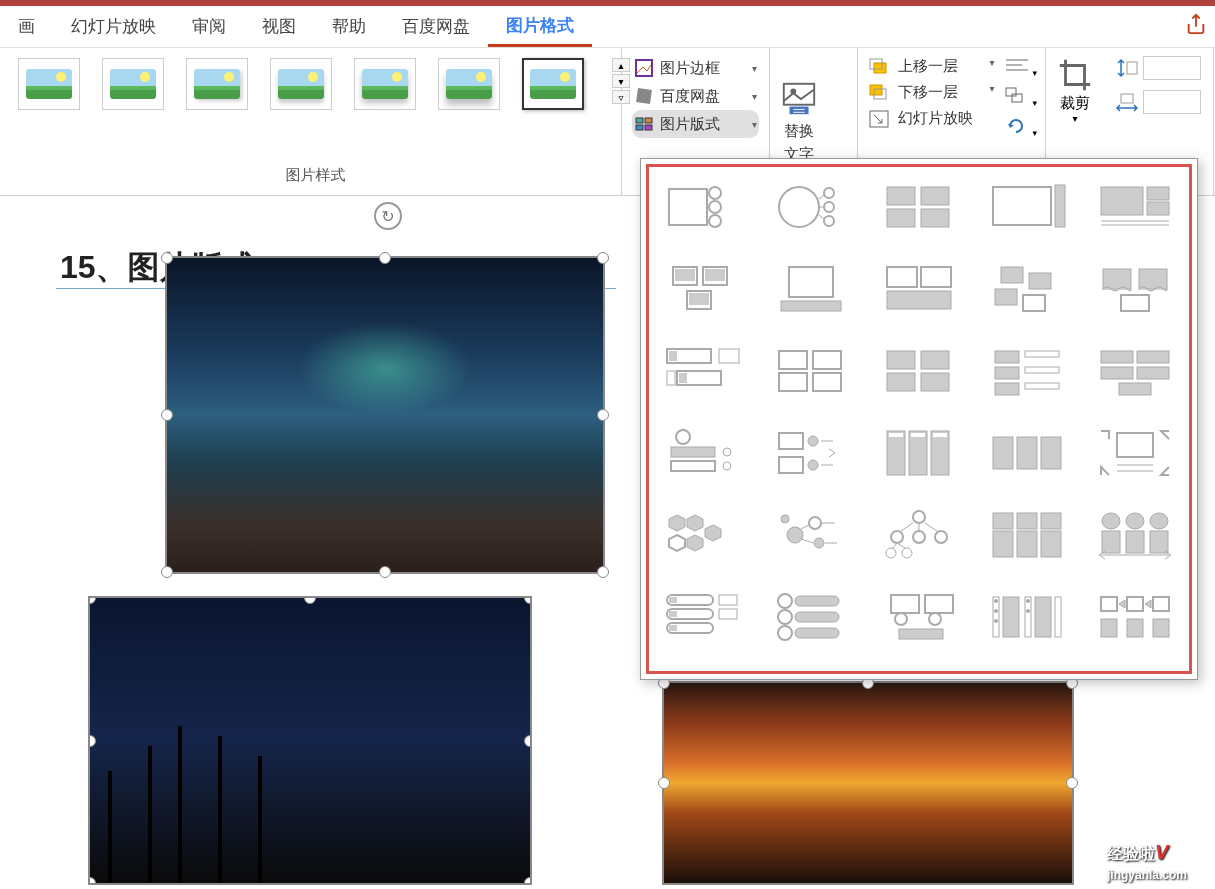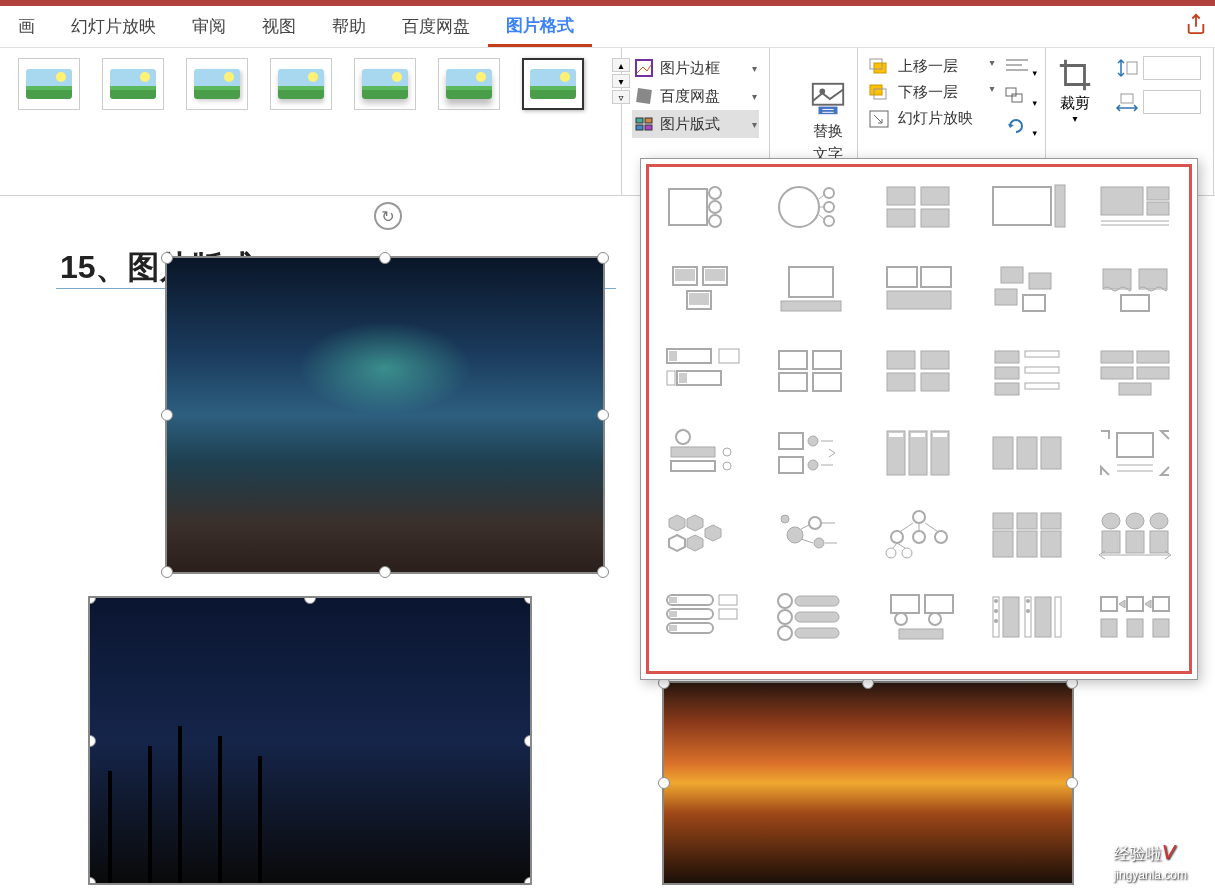--- a/index.html
+++ b/index.html
@@ -20,25 +20,25 @@
     .style-thumb { width: 62px; height: 52px; border: 1px solid #ccc; background: #fff; display: flex; align-items: center; justify-content: center; position: relative; }
     .style-thumb.selected { border: 2px solid #333; box-shadow: 1px 1px 4px rgba(0,0,0,0.3); }
     .style-img { width: 46px; height: 30px; border-radius: 3px; background: linear-gradient(180deg, #a8d8f0 0%, #a8d8f0 55%, #5cb85c 55%, #5cb85c 70%, #4a9e4a 70%); position: relative; }
     .style-img::before { content: ''; position: absolute; top: 3px; right: 6px; width: 10px; height: 10px; background: #fff176; border-radius: 50%; }
     .style-controls { display: flex; flex-direction: column; margin-left: 6px; gap: 2px; }
     .style-btn { width: 18px; height: 14px; border: 1px solid #ccc; background: #f5f5f5; font-size: 10px; display: flex; align-items: center; justify-content: center; }
     .style-section-label { width: 100%; text-align: center; font-size: 15px; color: #555; margin-top: 45px; }
     
     .format-group { padding: 6px 10px; width: 148px; }
     .format-item { display: flex; align-items: center; font-size: 15px; color: #333; padding: 4px 2px; cursor: pointer; }
-    .format-item:hover, .format-item.active { background: #e0e0e0; }
+    .format-item:hover, .format-item.active { background: #e0e0e0; border-radius: 9px; }
     .format-icon { width: 20px; height: 20px; margin-right: 6px; display: inline-flex; align-items: center; justify-content: center; }
     .dropdown-arrow { margin-left: auto; font-size: 10px; color: #666; }
     
-    .alt-text-group { width: 88px; align-items: flex-end; justify-content: center; }
+    .alt-text-group { width: 88px; align-items: flex-start; justify-content: center; }
     .alt-text-btn { display: flex; flex-direction: column; align-items: center; font-size: 15px; color: #333; gap: 4px; }
     .alt-icon { width: 38px; height: 38px; }
     
     .arrange-group { padding: 6px 8px; width: 188px; }
     .arrange-item { display: flex; align-items: flex-start; font-size: 15px; color: #333; padding: 3px 2px; }
     .arrange-icon { width: 24px; height: 20px; margin-right: 6px; }
     .small-btn-col { display: flex; flex-direction: column; gap: 4px; margin-left: 6px; }
     .arrange-row { display: flex; }
     
     .size-group { padding: 8px 10px; width: 168px; }
@@ -73,21 +73,21 @@
     
     .pic3 { top: 485px; left: 662px; width: 412px; height: 204px; background: linear-gradient(180deg, #2a1810 0%, #8b3a1a 20%, #d96f2a 40%, #f0a830 50%, #a04818 65%, #1a0f08 100%); }
     
     .layout-dropdown { position: absolute; top: 158px; left: 640px; width: 558px; height: 522px; background: #fff; border: 1px solid #999; box-shadow: 3px 3px 12px rgba(0,0,0,0.25); z-index: 100; }
     .layout-inner { position: absolute; top: 5px; left: 5px; right: 5px; bottom: 5px; border: 3px solid #d9534f; padding: 8px 6px; }
     .layout-grid { display: grid; grid-template-columns: repeat(5, 1fr); gap: 18px 12px; }
     .layout-cell { height: 64px; display: flex; align-items: center; justify-content: center; cursor: pointer; }
     .layout-svg { width: 82px; height: 56px; }
     
     .watermark1 { position: absolute; bottom: 12px; left: 698px; font-size: 30px; font-weight: bold; color: #fff; text-shadow: 0 0 6px #000, 2px 2px 3px #000; letter-spacing: 1px; z-index: 50; }
-    .watermark2 { position: absolute; bottom: 6px; right: 28px; font-size: 16px; font-weight: normal; color: #fff; text-shadow: 1px 1px 2px #000; z-index: 50; }
+    .watermark2 { position: absolute; bottom: 6px; right: 28px; font-size: 16px; font-weight: bold; color: #fff; text-shadow: 1px 1px 2px #000; z-index: 50; }
     .watermark2 .v { color: #e03030; font-size: 20px; font-style: italic; }
   </style>
 </head>
 <body>
 
 <div class="top-bar"></div>
 
 <div class="tabs">
   <div class="tab">画</div>
   <div class="tab">幻灯片放映</div>
@@ -126,20 +126,21 @@
         </div>
       <div class="style-thumb selected">
           <div class="style-img"></div>
         </div>
       <div class="style-controls">
         <div class="style-btn">▴</div>
         <div class="style-btn">▾</div>
         <div class="style-btn">▿</div>
       </div>
     </div>
+    <div class="style-section-label">图片样式</div>
   </div>
 
   <div class="ribbon-group format-group">
     <div class="format-item">
       <span class="format-icon">
           <svg width="18" height="18">
             <rect x="1" y="1" width="16" height="16" fill="none" stroke="#7030a0" stroke-width="2"></rect>
             <path d="M2 14 L8 8 L12 12 L16 6" stroke="#c55a11" fill="none"></path>
           </svg>
         </span>

